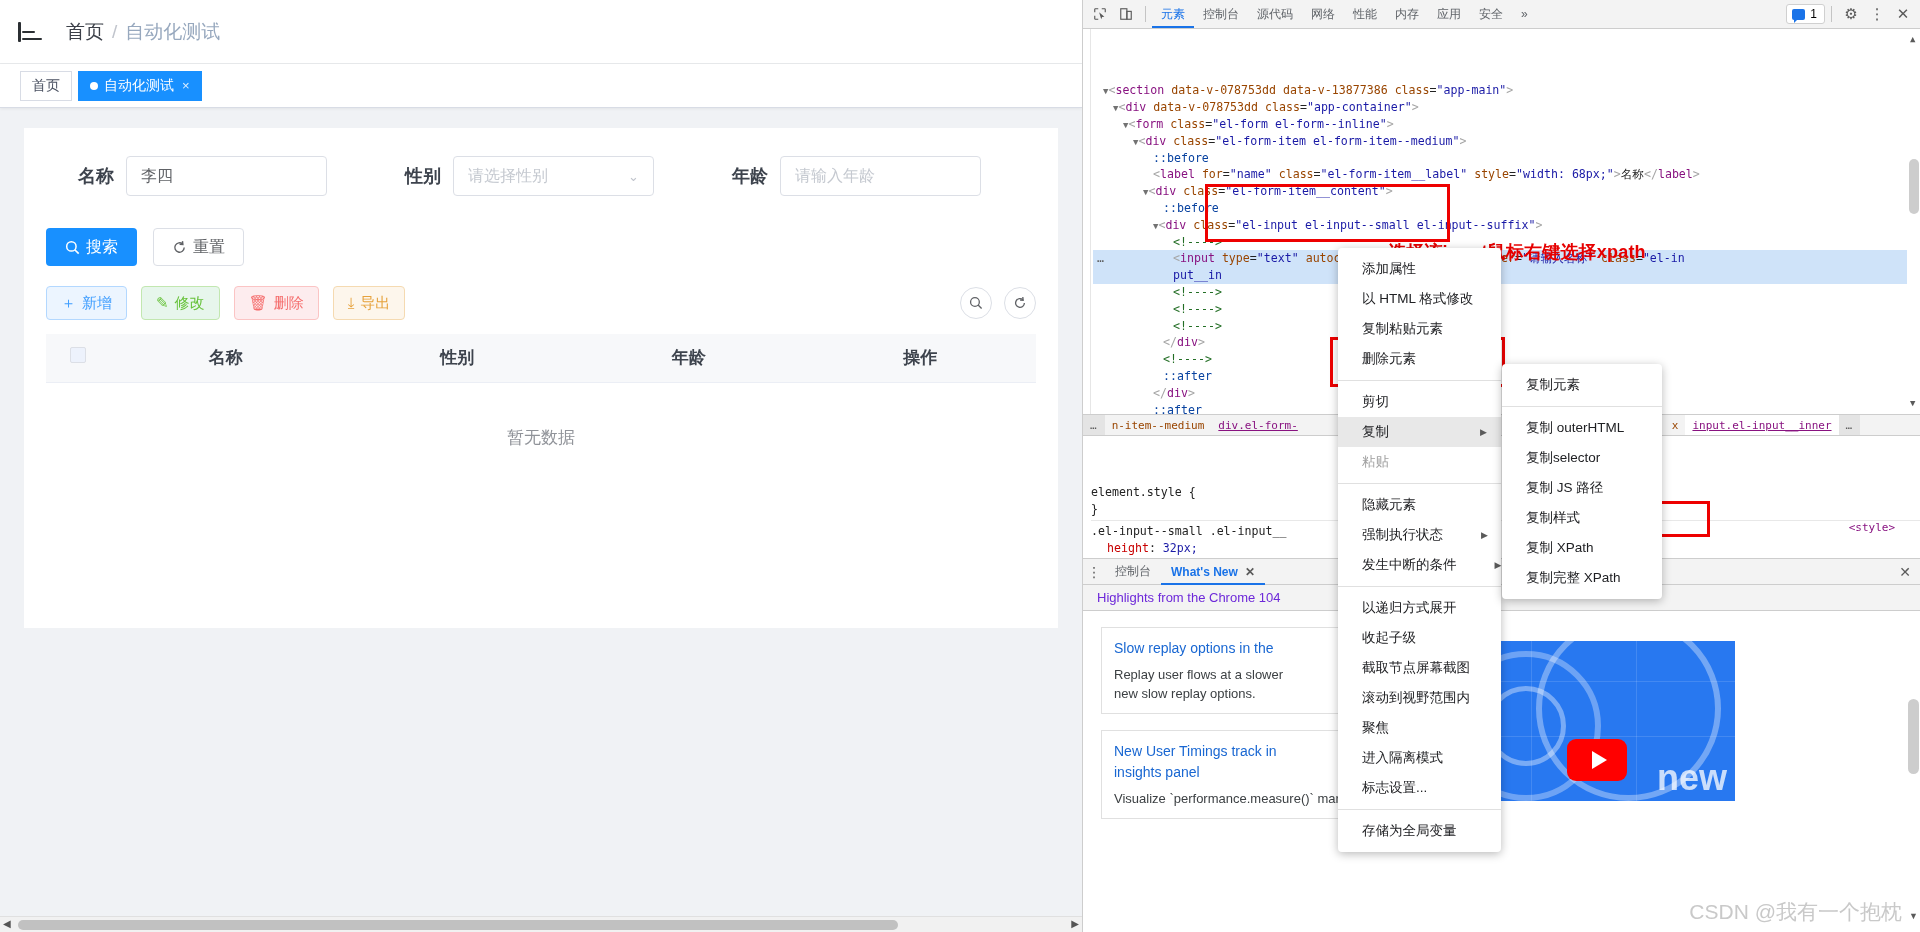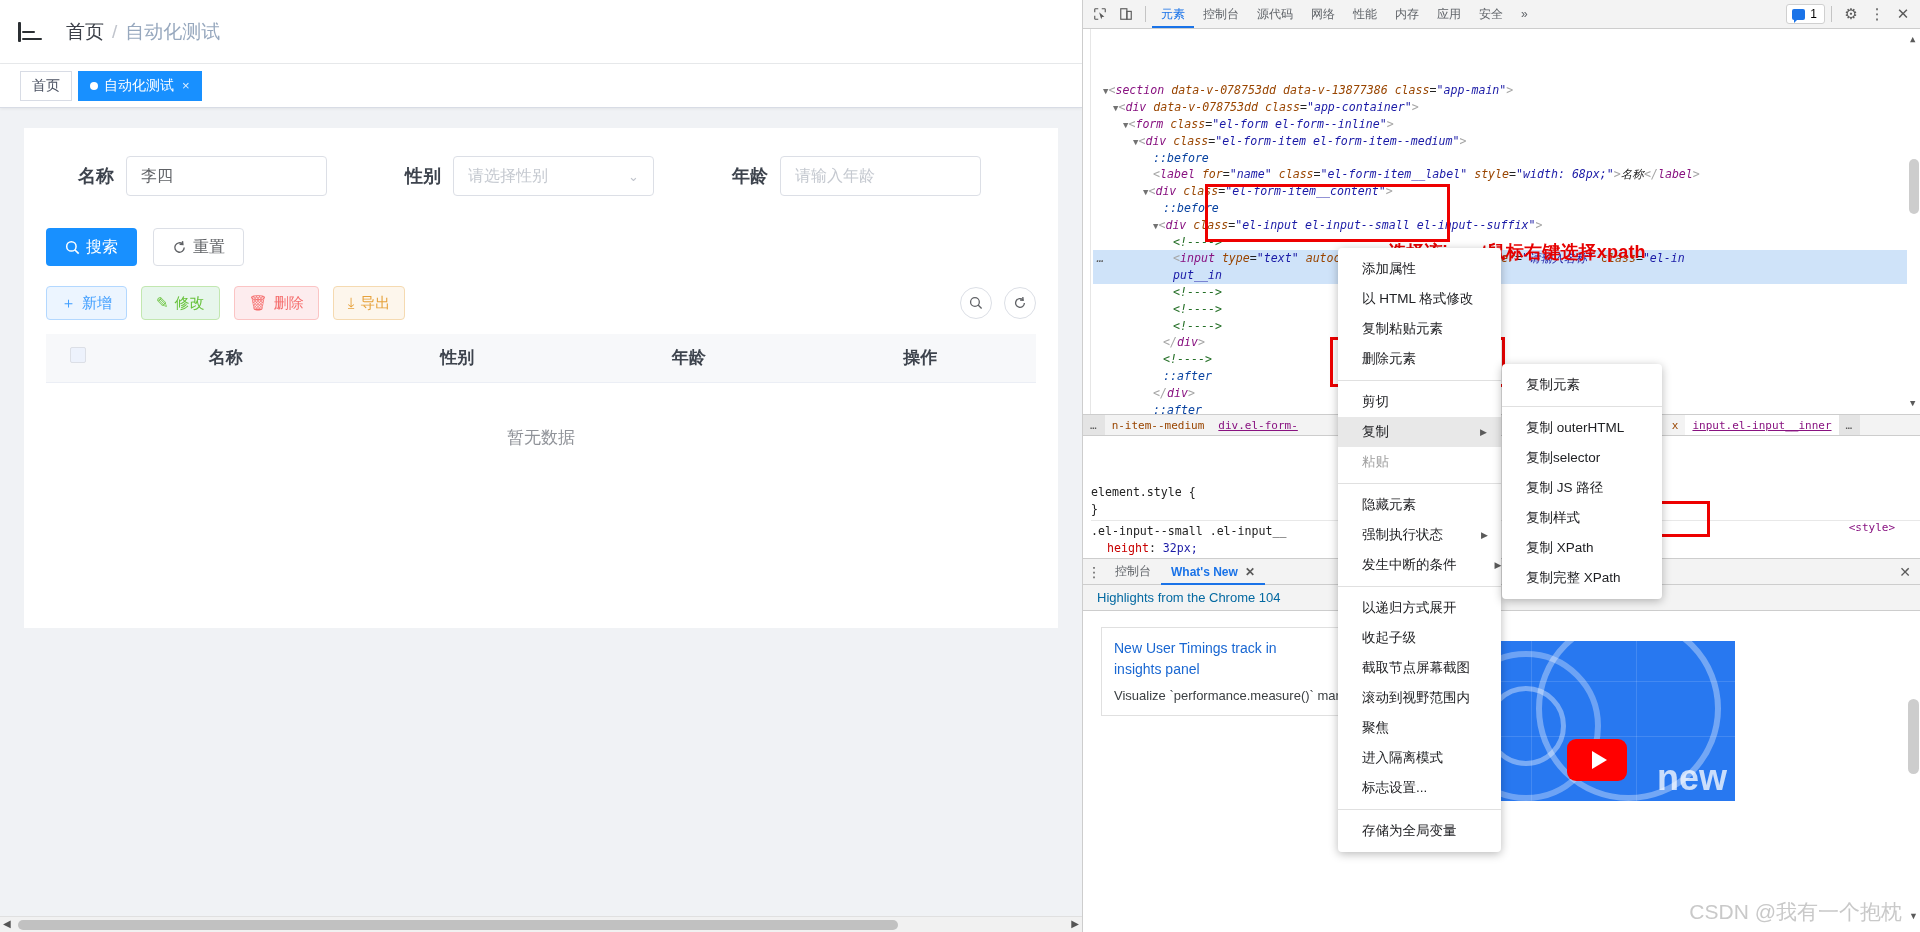--- a/index.html
+++ b/index.html
@@ -144,21 +144,21 @@
 
   
   .dom-area {
     position: absolute; left: 0; top: 29px; width: 838px; height: 385px;
     background: #fff; overflow: hidden;
     font-family: "DejaVu Sans Mono", "Liberation Mono", monospace;
     font-size: 11.6px; line-height: 16.8px; color: #222;
     white-space: pre;
   }
   .dom-gutter { position:absolute; left:0; top:0; width: 8px; height: 100%; background:#fff; border-right:1px solid #e6e6e6; }
-  .dom-code { padding: 3px 0 0 10px; font-style: italic; }
+  .dom-code { padding: 3px 0 0 10px; }
   .ln { height: 16.8px; padding-left: 2px; }
   .ln.sel { background: #cfe3f9; }
   .tg { color: #881280; }
   .at { color: #994500; }
   .vl { color: #1a1aa6; }
   .pk { color: #a5a5a5; }
   .cmt { color: #236e25; }
   .pseudo { color: #0842a0; }
   .tri { color: #727272; font-size: 9px; }
 
@@ -226,21 +226,21 @@
   }
   .drawer-tabs .dk { width: 22px; text-align:center; color:#5a5a5a; font-size: 14px; cursor:pointer;}
   .dr-tab { padding: 0 10px; height: 26px; display:flex; align-items:center; color:#5f6368; cursor:pointer; gap:7px;}
   .dr-tab.active { color:#1a73e8; box-shadow: inset 0 -2px 0 #1a73e8; font-weight: bold; }
   .dr-close { color:#5a5a5a; font-size: 12px; }
   .drawer-x { margin-left:auto; margin-right: 10px; color:#5a5a5a; font-size: 14px; cursor:pointer; }
 
   .wn-head {
     position:absolute; left:0; top:585px; width: 838px; height: 26px;
     background:#f3f3f3; border-bottom:1px solid #cdcdcd;
-    display:flex; align-items:center; padding-left:14px; font-size: 13px; color:#0369a1;
+    display:flex; align-items:center; padding-left:14px; font-size: 13px; color:#6d28d9;
   }
   .wn-body { position:absolute; left:0; top:611px; width:838px; height: 321px; background:#fff; overflow:hidden; }
   .wn-card {
     margin: 16px 18px 0 18px; border:1px solid #e0e0e0; padding: 10px 12px;
     width: 330px;
   }
   .wn-title { color:#1967d2; font-size: 14px; line-height: 21px; }
   .wn-desc { color:#3c4043; font-size: 13px; line-height: 19px; margin-top: 6px;}
   .wn-thumb {
     position:absolute; left: 378px; top: 30px; width: 274px; height: 160px;
@@ -501,20 +501,25 @@
         <span>What's New</span>
         <span class="dr-close">✕</span>
       </div>
       <div class="drawer-x">✕</div>
     </div>
 
     <div class="wn-head">Highlights from the Chrome 104</div>
 
     <div class="wn-body">
       <div class="wn-card">
+        <div class="wn-title">Slow replay options in the</div>
+        <div class="wn-desc" style="white-space:pre-line">Replay user flows at a slower
+new slow replay options.</div>
+      </div>
+      <div class="wn-card">
         <div class="wn-title" style="white-space:pre-line">New User Timings track in
 insights panel</div>
         <div class="wn-desc">Visualize `performance.measure()` marks in the</div>
       </div>
 
       <div class="wn-thumb">
         <div class="gl" style="left:0;top:40px;width:274px;height:1px;"></div>
         <div class="gl" style="left:0;top:95px;width:274px;height:1px;"></div>
         <div class="gl" style="left:70px;top:0;width:1px;height:160px;"></div>
         <div class="gl" style="left:175px;top:0;width:1px;height:160px;"></div>

